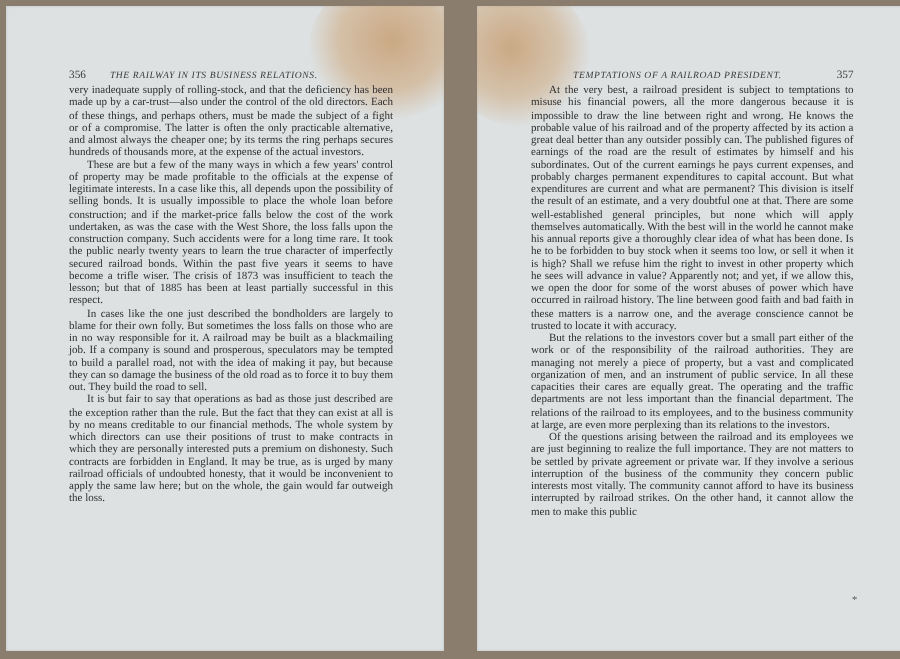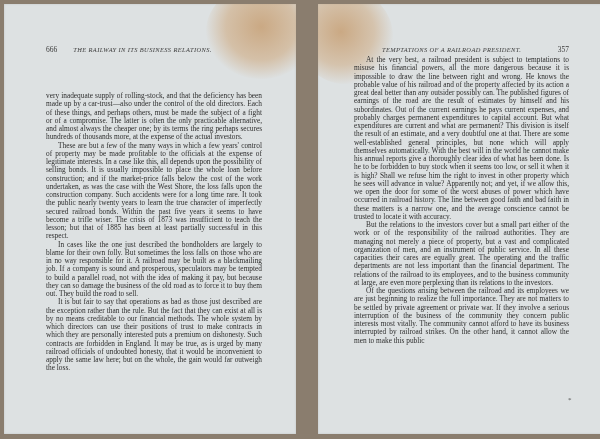--- a/index.html
+++ b/index.html
@@ -49,34 +49,34 @@
     position: absolute;
     top: 52px;
     font-size: 7.35px;
     line-height: 8.25px;
     color: #2e2e2e;
     text-align: justify;
   }
   .page.left .body-text { left: 42px; width: 216px; }
   .page.right .body-text { left: 36px; width: 215px; font-family: Liberation Serif, serif; }
   .body-text p { margin: 0; text-indent: 12px; }
-  .body-text p.cont { text-indent: 0; margin-top: 36px; }
+  .body-text p.cont { text-indent: 0; }
   .mark {
     position: absolute;
     font-size: 7px;
     color: #555;
   }
 </style>
 </head>
 <body>
 
 <div class="page left">
   <div class="stain"></div>
   <div class="running-head">
-    <span class="folio">666</span>
+    <span class="folio">356</span>
     <span class="head-title">THE RAILWAY IN ITS BUSINESS RELATIONS.</span>
   </div>
   <div class="body-text">
     <p class="cont">very inadequate supply of rolling-stock, and that the deficiency has been made up by a car-trust—also under the control of the old directors. Each of these things, and perhaps others, must be made the subject of a fight or of a compromise. The latter is often the only practicable alternative, and almost always the cheaper one; by its terms the ring perhaps secures hundreds of thousands more, at the expense of the actual investors.</p>
     <p>These are but a few of the many ways in which a few years' control of property may be made profitable to the officials at the expense of legitimate interests. In a case like this, all depends upon the possibility of selling bonds. It is usually impossible to place the whole loan before construction; and if the market-price falls below the cost of the work undertaken, as was the case with the West Shore, the loss falls upon the construction company. Such accidents were for a long time rare. It took the public nearly twenty years to learn the true character of imperfectly secured railroad bonds. Within the past five years it seems to have become a trifle wiser. The crisis of 1873 was insufficient to teach the lesson; but that of 1885 has been at least partially successful in this respect.</p>
     <p>In cases like the one just described the bondholders are largely to blame for their own folly. But sometimes the loss falls on those who are in no way responsible for it. A railroad may be built as a blackmailing job. If a company is sound and prosperous, speculators may be tempted to build a parallel road, not with the idea of making it pay, but because they can so damage the business of the old road as to force it to buy them out. They build the road to sell.</p>
     <p>It is but fair to say that operations as bad as those just described are the exception rather than the rule. But the fact that they can exist at all is by no means creditable to our financial methods. The whole system by which directors can use their positions of trust to make contracts in which they are personally interested puts a premium on dishonesty. Such contracts are forbidden in England. It may be true, as is urged by many railroad officials of undoubted honesty, that it would be inconvenient to apply the same law here; but on the whole, the gain would far outweigh the loss.</p>
   </div>
 </div>
 

